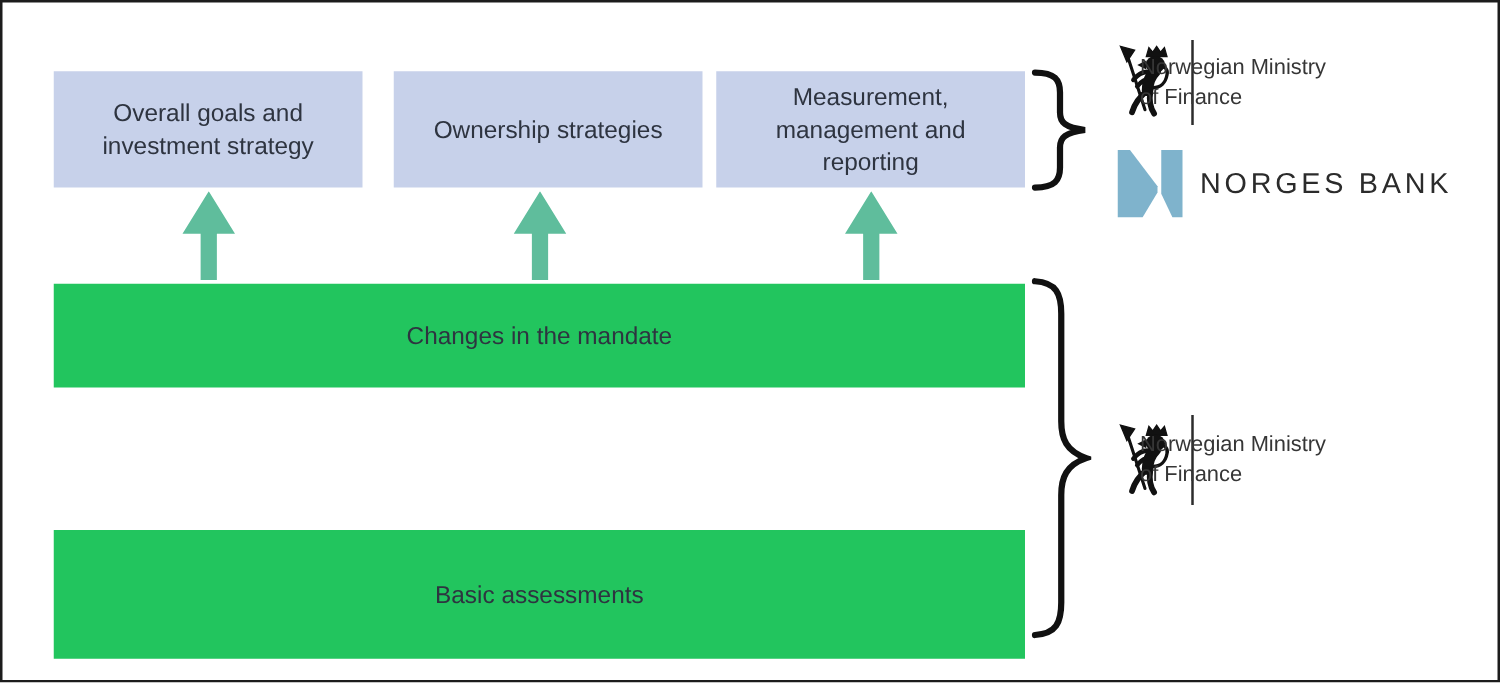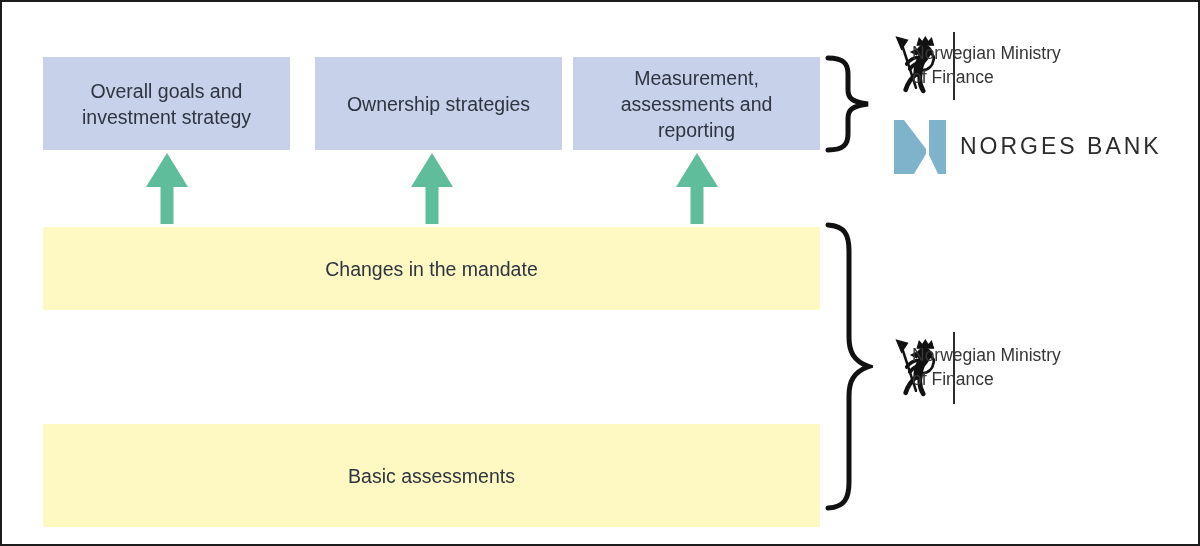--- a/index.html
+++ b/index.html
@@ -14,21 +14,21 @@
   }
   .box{
     position:absolute;
     display:flex;align-items:center;justify-content:center;
     text-align:center;
     font-size:19.5px;
     line-height:26px;
     color:#2e3440;
   }
   .box-blue{background:#c7d1ea;width:247px;height:93px;top:55px;padding:0 22px;box-sizing:border-box;}
-  .box-green{background:#fef9c3;left:41px;width:777px;}
+  .box-green{background:#22c55e;left:41px;width:777px;}
   .blue-1{left:41px;}
   .blue-2{left:313px;}
   .blue-3{left:571px;}
   .green-1{top:225px;height:83px;}
   .green-2{top:323px;height:84px;}
   .green-3{top:422px;height:103px;}
   .arrow{position:absolute;top:151px;width:44px;height:71px;}
   .arrow-1{left:143px;}
   .arrow-2{left:408px;}
   .arrow-3{left:673px;}
@@ -58,21 +58,21 @@
 
 <div class="figure">
 
   <div class="box box-blue blue-1">
     <span>Overall goals and investment strategy</span>
   </div>
   <div class="box box-blue blue-2">
     <span>Ownership strategies</span>
   </div>
   <div class="box box-blue blue-3">
-    <span>Measurement, assessments and reporting</span>
+    <span>Measurement, management and reporting</span>
   </div>
 
   <svg class="arrow arrow-1" viewBox="0 0 44 71">
     <polygon points="22,0 43,34 28.5,34 28.5,71 15.5,71 15.5,34 1,34" fill="#5fbd9c"></polygon>
   </svg>
   <svg class="arrow arrow-2" viewBox="0 0 44 71">
     <polygon points="22,0 43,34 28.5,34 28.5,71 15.5,71 15.5,34 1,34" fill="#5fbd9c"></polygon>
   </svg>
   <svg class="arrow arrow-3" viewBox="0 0 44 71">
     <polygon points="22,0 43,34 28.5,34 28.5,71 15.5,71 15.5,34 1,34" fill="#5fbd9c"></polygon>

